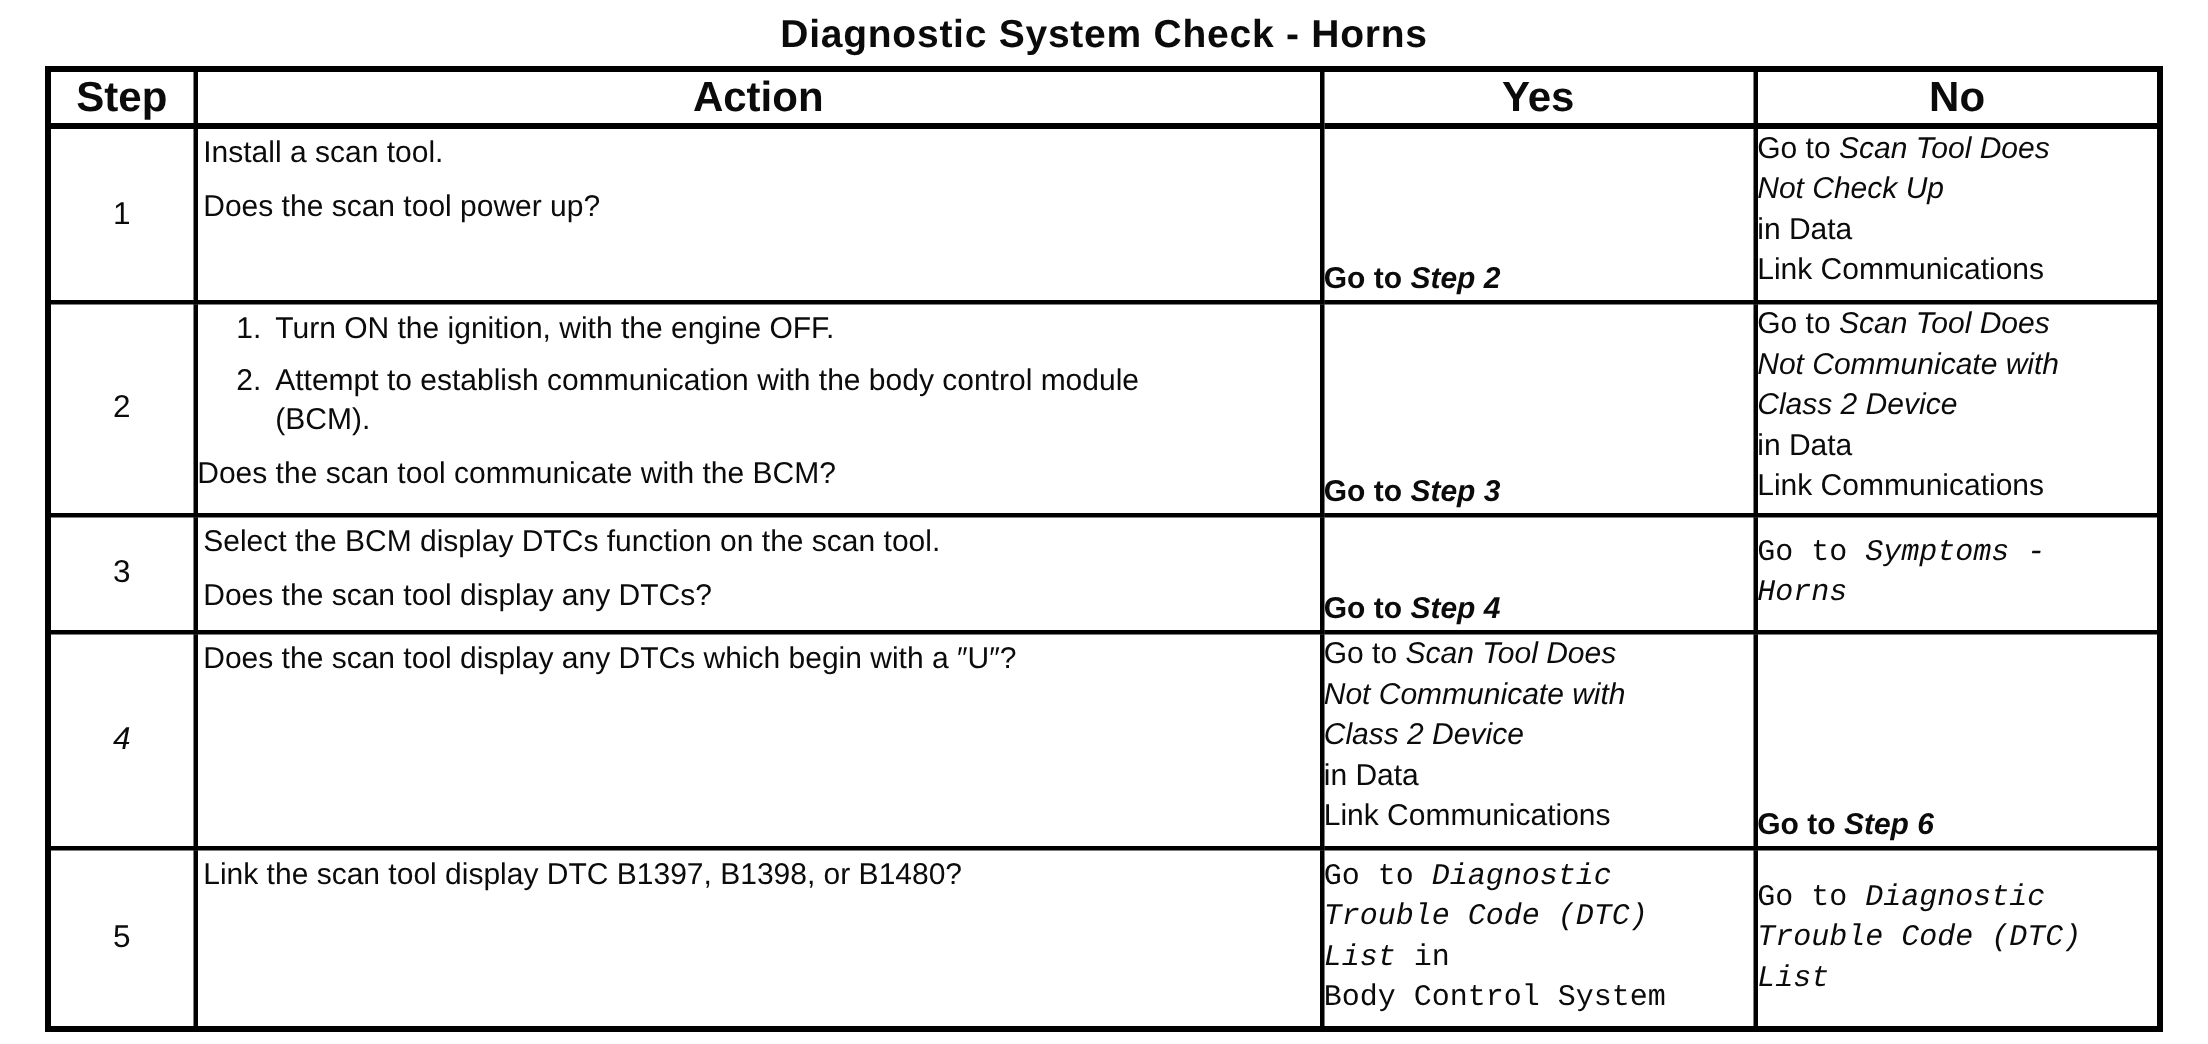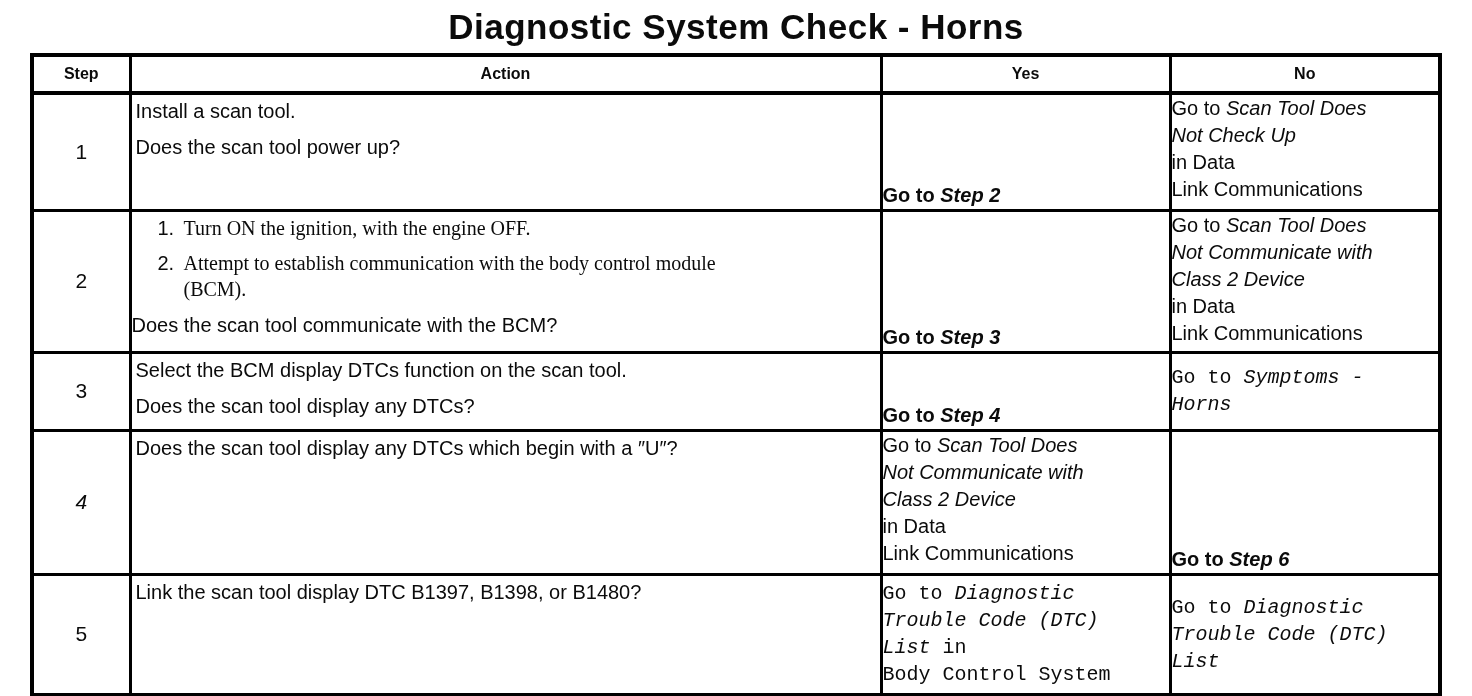--- a/index.html
+++ b/index.html
@@ -4,40 +4,40 @@
 <style>
   html,body{margin:0;padding:0;}
   body{
     width:1472px;height:696px;background:#ffffff;color:#0b0b0b;
     font-family:"Liberation Sans","DejaVu Sans",sans-serif;
     -webkit-font-smoothing:antialiased;
     overflow:hidden;
   }
   .page-title{
     text-align:center;
-    font-size:35px;
+    font-size:26px;
     font-weight:bold;
     letter-spacing:0.5px;
     margin:7px 0 6px 0;
   }
   table.diag{
     border-collapse:collapse;
     table-layout:fixed;
     width:1408px;
     margin:0 auto;
   }
   table.diag td, table.diag th{
     border:3px solid #000;
     padding:0;
     overflow:hidden;
   }
   table.diag{border:4px solid #000;}
   tr.hdr th{
     border-bottom:4px solid #000;
-    font-size:16px;
+    font-size:28px;
     font-weight:bold;
     text-align:center;
     vertical-align:middle;
   }
   tr.hdr{height:38px;}
   tr.r0{height:117px;}
   tr.r1{height:142px;}
   tr.r2{height:76px;}
   tr.r3{height:144px;}
   tr.r4{height:121px;}
@@ -51,21 +51,21 @@
 
   td.action{
     vertical-align:top;
     font-size:20px;
     padding:5px 10px 4px 12px;
     line-height:26px;
   }
   .action-p{margin:3px 0 10px 4px;}
   .action-li{display:flex;margin:3px 0 9px 0;}
   .action-li .num{flex:0 0 26px;margin-left:26px;}
-  .action-li .li-text{display:inline-block;max-width:586px;font-family:Liberation Serif, serif;}
+  .action-li .li-text{display:inline-block;max-width:586px;}
   .action-q{margin:10px 0 2px 0;}
 
   td.ref{
     font-size:20px;
     text-align:left;
     line-height:27px;
     padding:2px 4px;
   }
   td.v-top{vertical-align:top;}
   td.v-mid{vertical-align:middle;font-family:Liberation Mono, monospace;}

